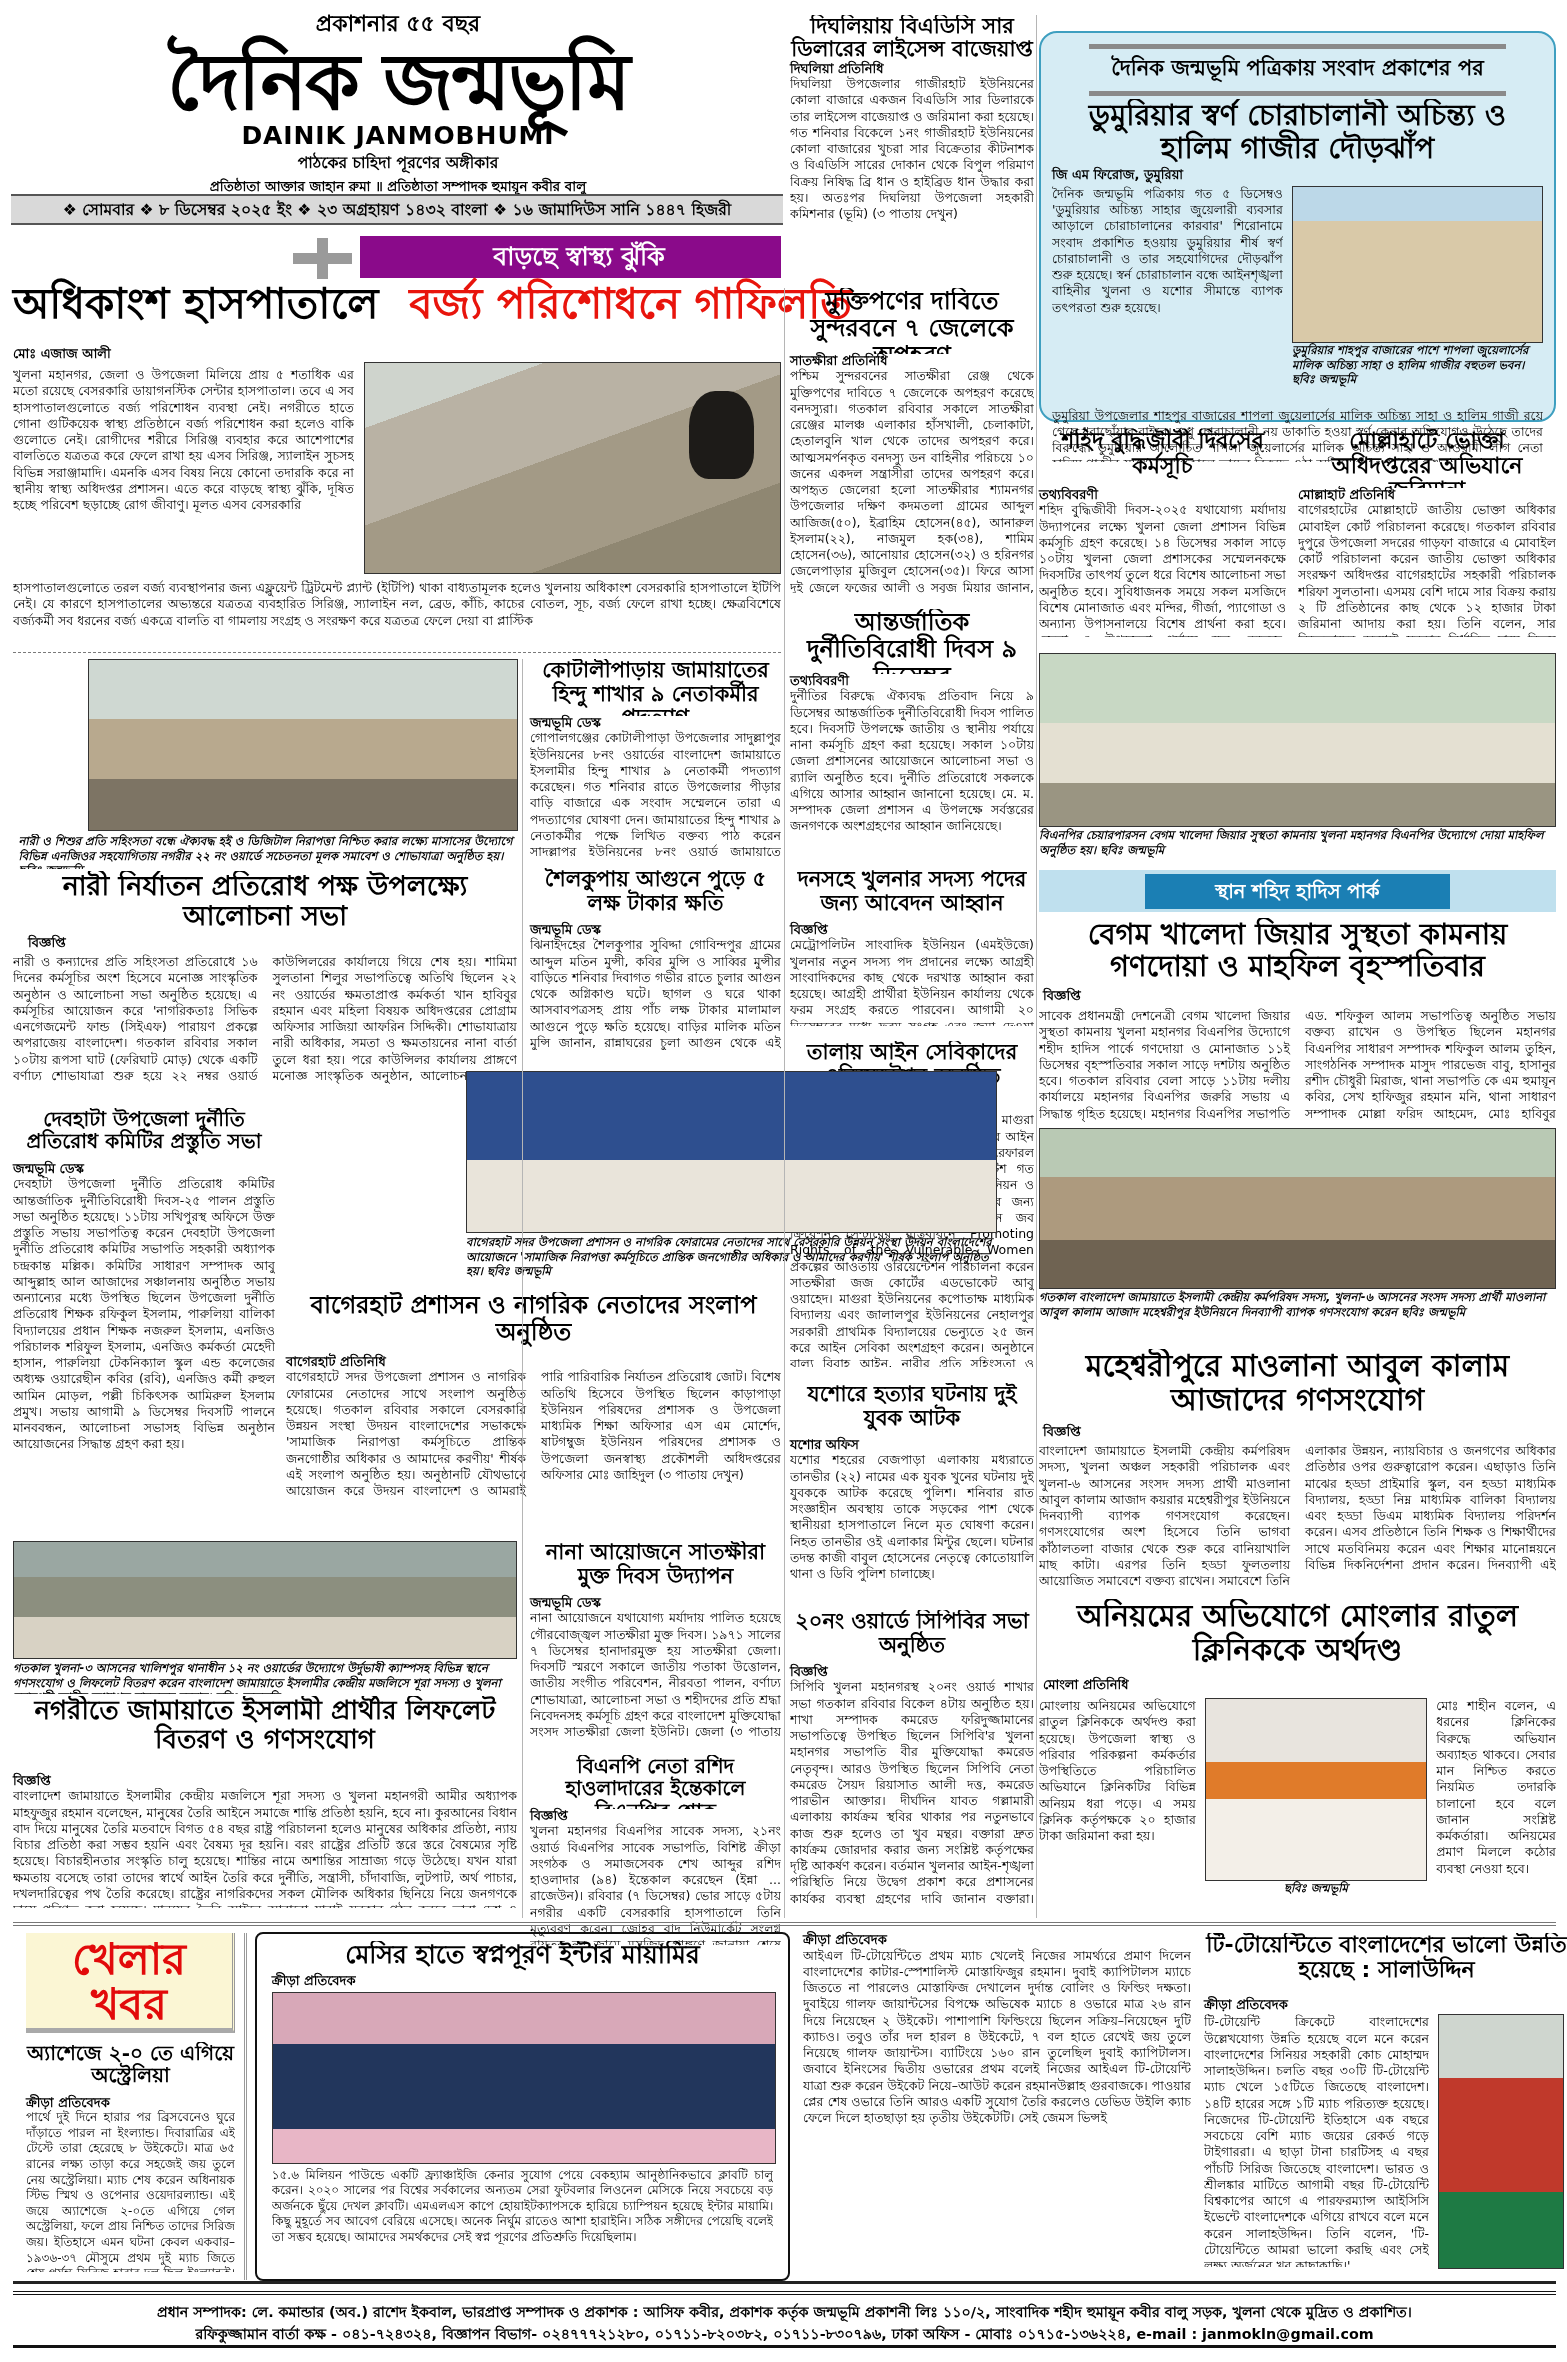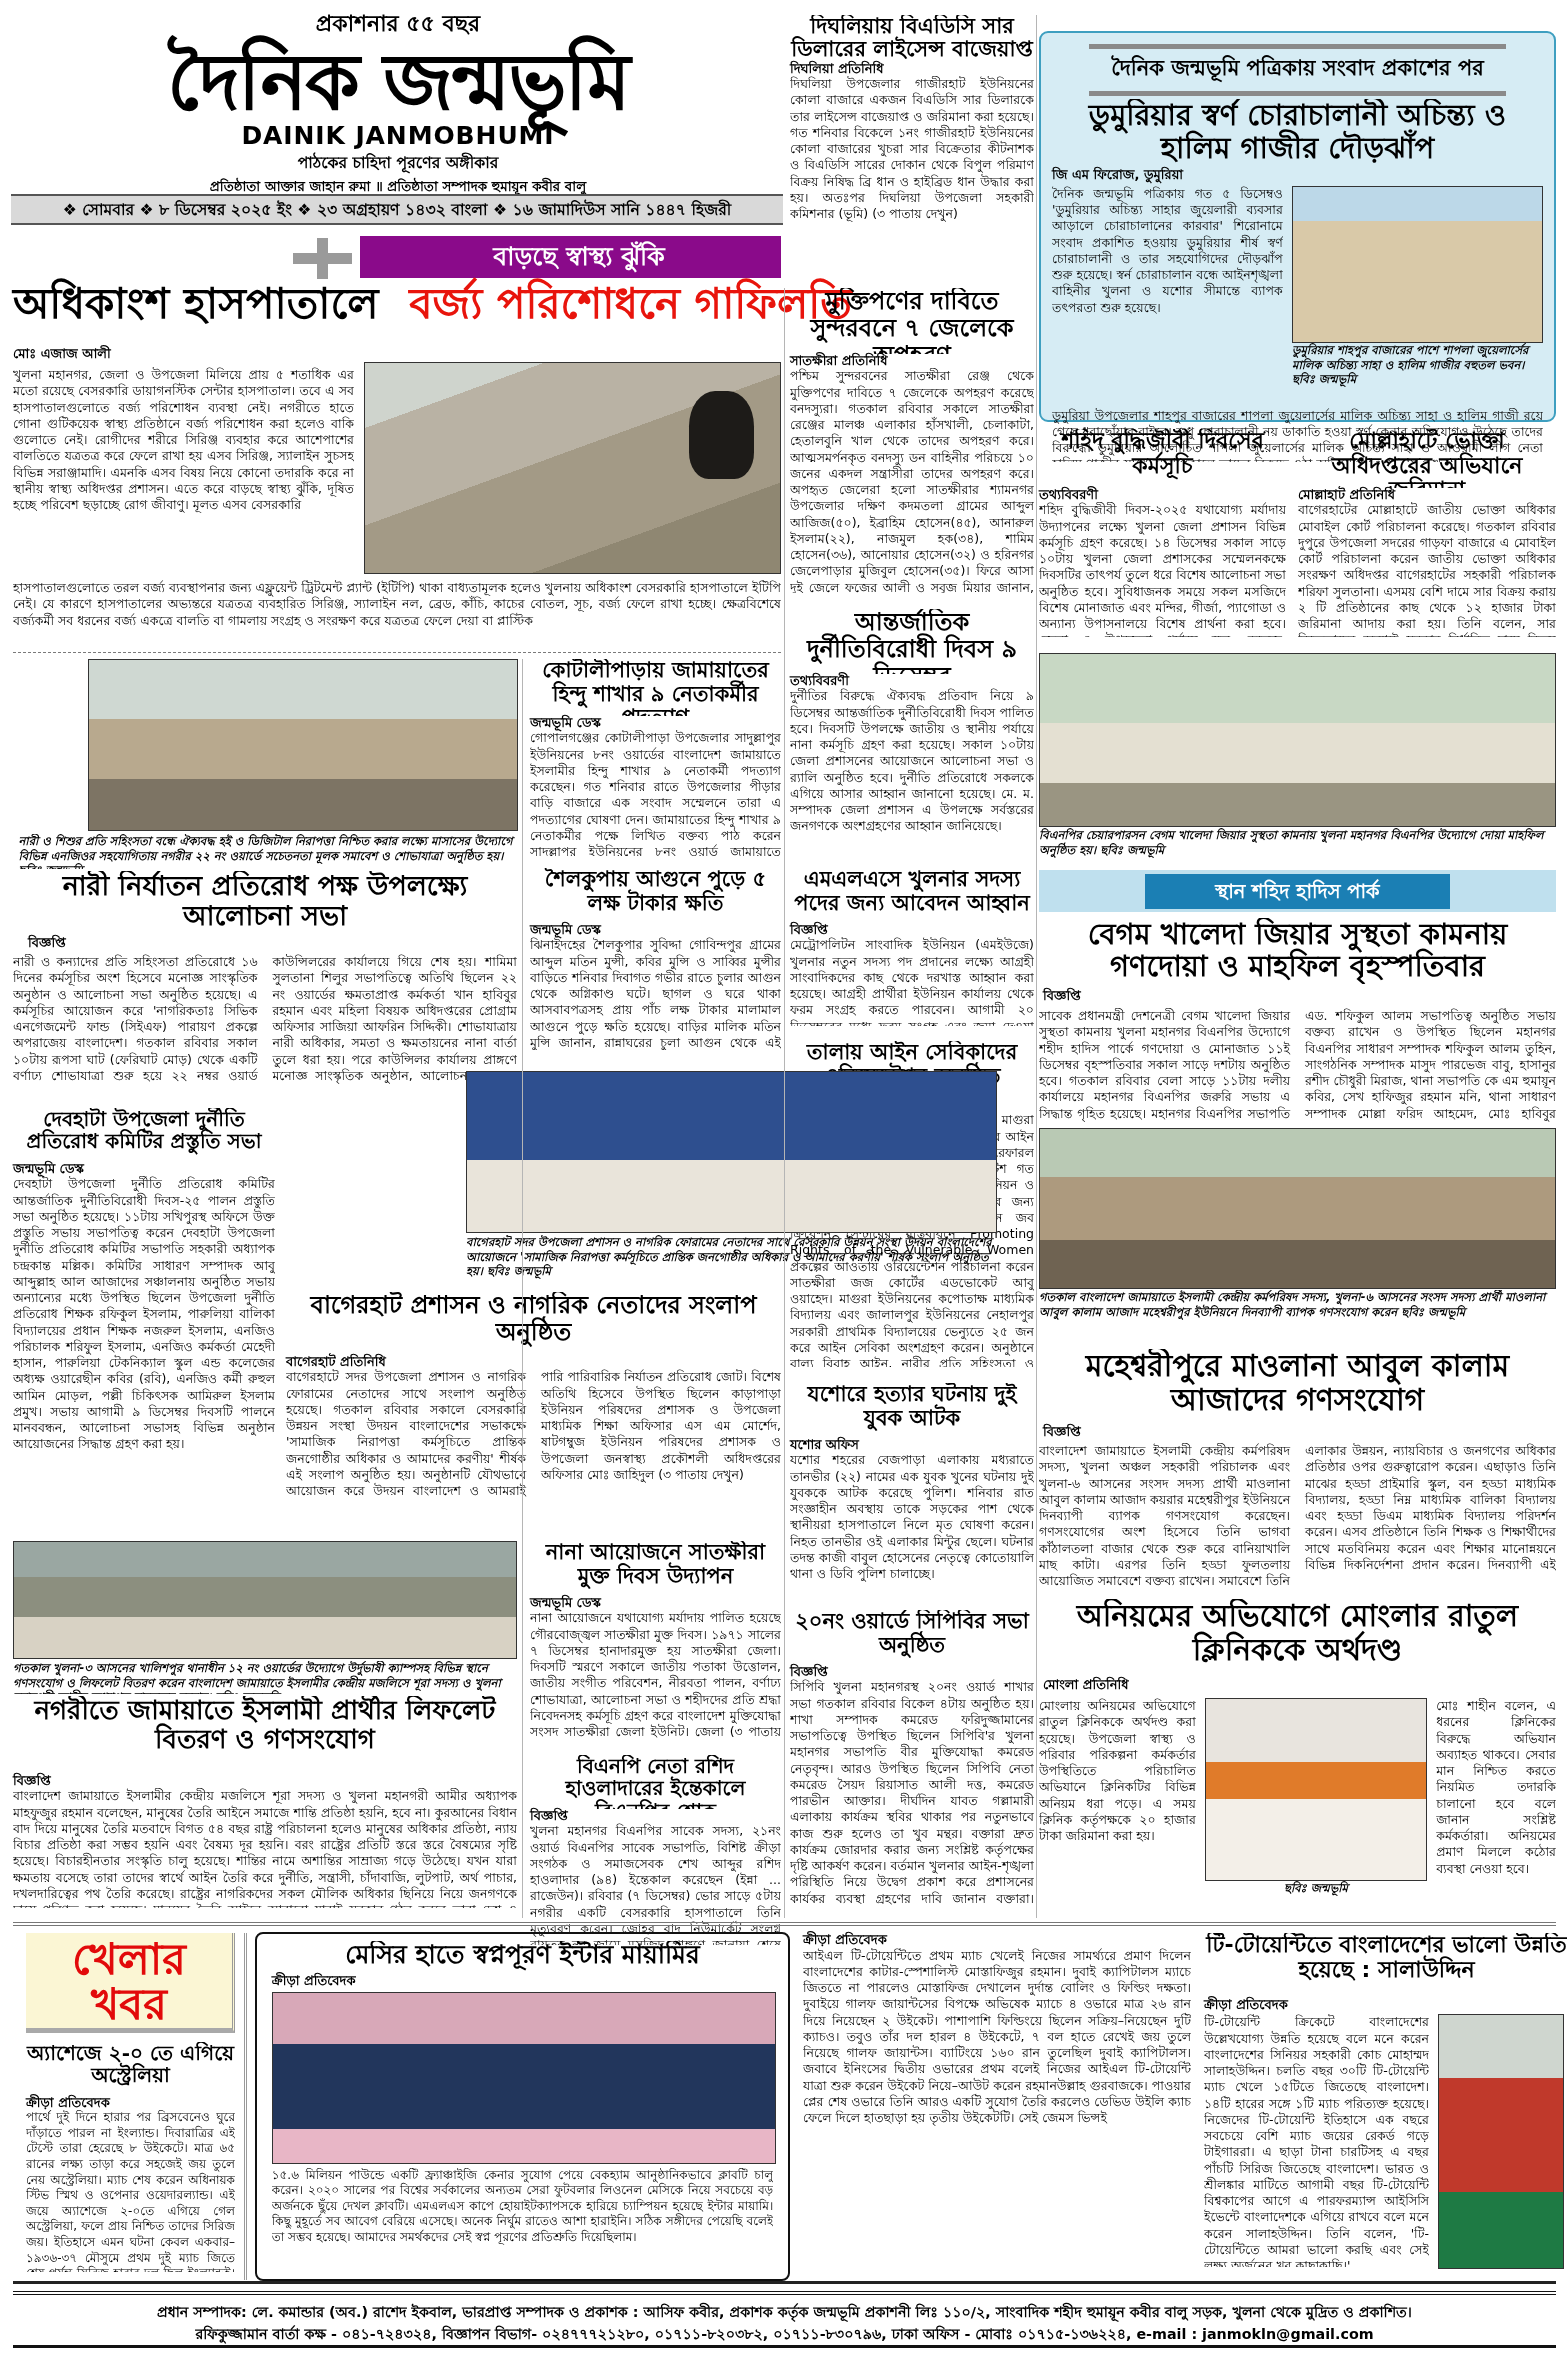--- a/index.html
+++ b/index.html
@@ -22,21 +22,21 @@
   .m-found{font-weight:bold;font-size:13.4px;text-align:center;}
   .datebar{background:#d9d9d9;border-top:2.8px solid #555;border-bottom:2.8px solid #555;
            font-weight:bold;font-size:15.7px;text-align:center;line-height:28px;}
   
   .kicker{background:#8a0a8a;color:#fff;font-weight:bold;font-size:25px;text-align:center;line-height:42px;padding-left:17px;}
   .plus .pv{position:absolute;left:24px;top:0;width:11px;height:41px;background:#9a9a9a;}
   .plus .phz{position:absolute;left:0;top:14.8px;width:59px;height:11px;background:#9a9a9a;}
   .lead-hl{font-weight:900;font-size:42px;white-space:nowrap;text-align:center;line-height:1.05;}
   .red{color:#e8140c;margin-left:16px;}
   
-  .bluebox{background:#d6ecf4;border:2.8px solid #3e9fc0;border-radius:9px;}
+  .bluebox{background:#d6ecf4;border:2.8px solid #3e9fc0;border-radius:18px;}
   .bluebox .rule{height:4.6px;background:#8a8a8a;margin:3.7px 37px;}
   .bluebox .bk{font-weight:bold;font-size:21px;text-align:center;}
   
   .band{background:#bfe0ee;}
   .bandin{background:#1b7fb4;color:#fff;font-weight:bold;font-size:19.4px;text-align:center;line-height:35px;}
   
   .sports{border-top:4.6px double #777;border-bottom:3.7px solid #222;}
   .cream{background:#fbf6d4;border-bottom:5.5px solid #a9a9a9;border-right:3.7px double #999;}
   .cream .kh{color:#e20a0a;font-weight:900;font-size:43px;line-height:1.05;text-align:center;}
   .mbox{border:2.8px solid #111;border-radius:8px;}
@@ -127,21 +127,21 @@
     <div class="hl" style="font-size:24px;height:66px">মুক্তিপণের দাবিতে সুন্দরবনে ৭ জেলেকে অপহরণ</div>
     <div class="by">সাতক্ষীরা প্রতিনিধি</div>
     <div class="bd" style="height:225px">পশ্চিম সুন্দরবনের সাতক্ষীরা রেঞ্জ থেকে মুক্তিপণের দাবিতে ৭ জেলেকে অপহরণ করেছে বনদস্যুরা। গতকাল রবিবার সকালে সাতক্ষীরা রেঞ্জের মালঞ্চ এলাকার হাঁসখালী, চেলাকাটা, হেতালবুনি খাল থেকে তাদের অপহরণ করে। আত্মসমর্পনকৃত বনদস্যু ডন বাহিনীর পরিচয়ে ১০ জনের একদল সন্ত্রাসীরা তাদের অপহরণ করে। অপহৃত জেলেরা হলো সাতক্ষীরার শ্যামনগর উপজেলার দক্ষিণ কদমতলা গ্রামের আব্দুল আজিজ(৫০), ইব্রাহিম হোসেন(৪৫), আনারুল ইসলাম(২২), নাজমুল হক(৩৪), শামিম হোসেন(৩৬), আনোয়ার হোসেন(৩২) ও হরিনগর জেলেপাড়ার মুজিবুল হোসেন(৩৫)। ফিরে আসা দুই জেলে ফজের আলী ও সবুজ মিয়ার জানান, সাতক্ষীরা রেঞ্জের কদমতলা স্টেশন থেকে দুই তারিখে পাশ সংগ্রহ করে তারা কাঁকড়া শিকারের জন্য (৩ পাতায় দেখুন)</div>
   </div>
   <div class="abs" style="left:790px;top:609px;width:244px;height:255px">
     <div class="hl" style="font-size:24px;height:65px">আন্তর্জাতিক দুর্নীতিবিরোধী দিবস ৯ ডিসেম্বর</div>
     <div class="by">তথ্যবিবরণী</div>
     <div class="bd" style="height:162px">দুর্নীতির বিরুদ্ধে ঐক্যবদ্ধ প্রতিবাদ নিয়ে ৯ ডিসেম্বর আন্তর্জাতিক দুর্নীতিবিরোধী দিবস পালিত হবে। দিবসটি উপলক্ষে জাতীয় ও স্থানীয় পর্যায়ে নানা কর্মসূচি গ্রহণ করা হয়েছে। সকাল ১০টায় জেলা প্রশাসনের আয়োজনে আলোচনা সভা ও র‍্যালি অনুষ্ঠিত হবে। দুর্নীতি প্রতিরোধে সকলকে এগিয়ে আসার আহ্বান জানানো হয়েছে। মে. ম. সম্পাদক জেলা প্রশাসন এ উপলক্ষে সর্বস্তরের জনগণকে অংশগ্রহণের আহ্বান জানিয়েছে।</div>
   </div>
   <div class="abs" style="left:790px;top:868px;width:244px;height:170px">
-    <div class="hl" style="font-size:21px;height:55px">এমএলএসে খুলনার সদস্য পদের জন্য আবেদন আহ্বান</div>
+    <div class="hl" style="font-size:21px;height:55px">দনসহে খুলনার সদস্য পদের জন্য আবেদন আহ্বান</div>
     <div class="by">বিজ্ঞপ্তি</div>
     <div class="bd" style="height:89px">মেট্রোপলিটন সাংবাদিক ইউনিয়ন (এমইউজে) খুলনার নতুন সদস্য পদ প্রদানের লক্ষ্যে আগ্রহী সাংবাদিকদের কাছ থেকে দরখাস্ত আহ্বান করা হয়েছে। আগ্রহী প্রার্থীরা ইউনিয়ন কার্যালয় থেকে ফরম সংগ্রহ করতে পারবেন। আগামী ২০ ডিসেম্বরের মধ্যে ফরম সংগ্রহ এবং জমা দেওয়া যাবে বলে ইউনিয়নের সাধারণ সম্পাদক জানিয়েছেন।</div>
   </div>
   <div class="abs" style="left:790px;top:1041px;width:244px;height:338px">
     <div class="hl" style="font-size:21px;height:57px">তালায় আইন সেবিকাদের ওরিয়েন্টেশন অনুষ্ঠিত</div>
     <div class="by">তালা প্রতিনিধি</div>
     <div class="bd" style="height:255px">তালা উপজেলার জালালপুর ও মাগুরা ইউনিয়নের পৃথক দুটি ভেন্যুতে নারী দলের আইন সেবিকাদের নিয়ে লিগাল এইড রেফারল ম্যাকানিজম বিষয়ে অর্ধবার্ষিক ওরিয়েন্টেশ গত শনিবার অনুষ্ঠিত হয়। ইউরোপিয়ান ইউনিয়ন ও খ্রীষ্টান এইডের অর্থায়নে এবং মানুষের জন্য ফাউন্ডেশনের সহযোগিতায় ও উইমেন জব ক্রিয়েশন সেন্টারের বাস্তবায়নে Promoting Rights of the Vulnerable Women প্রকল্পের আওতায় ওরিয়েন্টেশন পরিচালনা করেন সাতক্ষীরা জজ কোর্টের এডভোকেট আবু ওয়াহেদ। মাগুরা ইউনিয়নের কপোতাক্ষ মাধ্যমিক বিদ্যালয় এবং জালালপুর ইউনিয়নের নেহালপুর সরকারী প্রাথমিক বিদ্যালয়ের ভেন্যুতে ২৫ জন করে আইন সেবিকা অংশগ্রহণ করেন। অনুষ্ঠানে বাল্য বিবাহ আইন, নারীর প্রতি সহিংসতা ও শাস্তির বিধান, ডিজিটাল নিরাপত্তা আইন, হিন্দু আইন, মুসলিম আইন নিয়ে বিস্তারিত আলোচনা হয়। মডারেটরের দায়িত্ব পালন করেন প্রকল্প সমন্বয়কারী কাজী বাবর আলী। সহযোগীয় ছিলেন সংশ্লিষ্ট ইউনিয়নের ফিল্ড ভলেন্টিয়ার তানজিলা খাতুন ও প্রশান্ত কুমার ঘোষ।</div>
   </div>
   <div class="abs" style="left:790px;top:1383px;width:244px;height:223px">
     <div class="hl" style="font-size:21px;height:55px">যশোরে হত্যার ঘটনায় দুই যুবক আটক</div>

